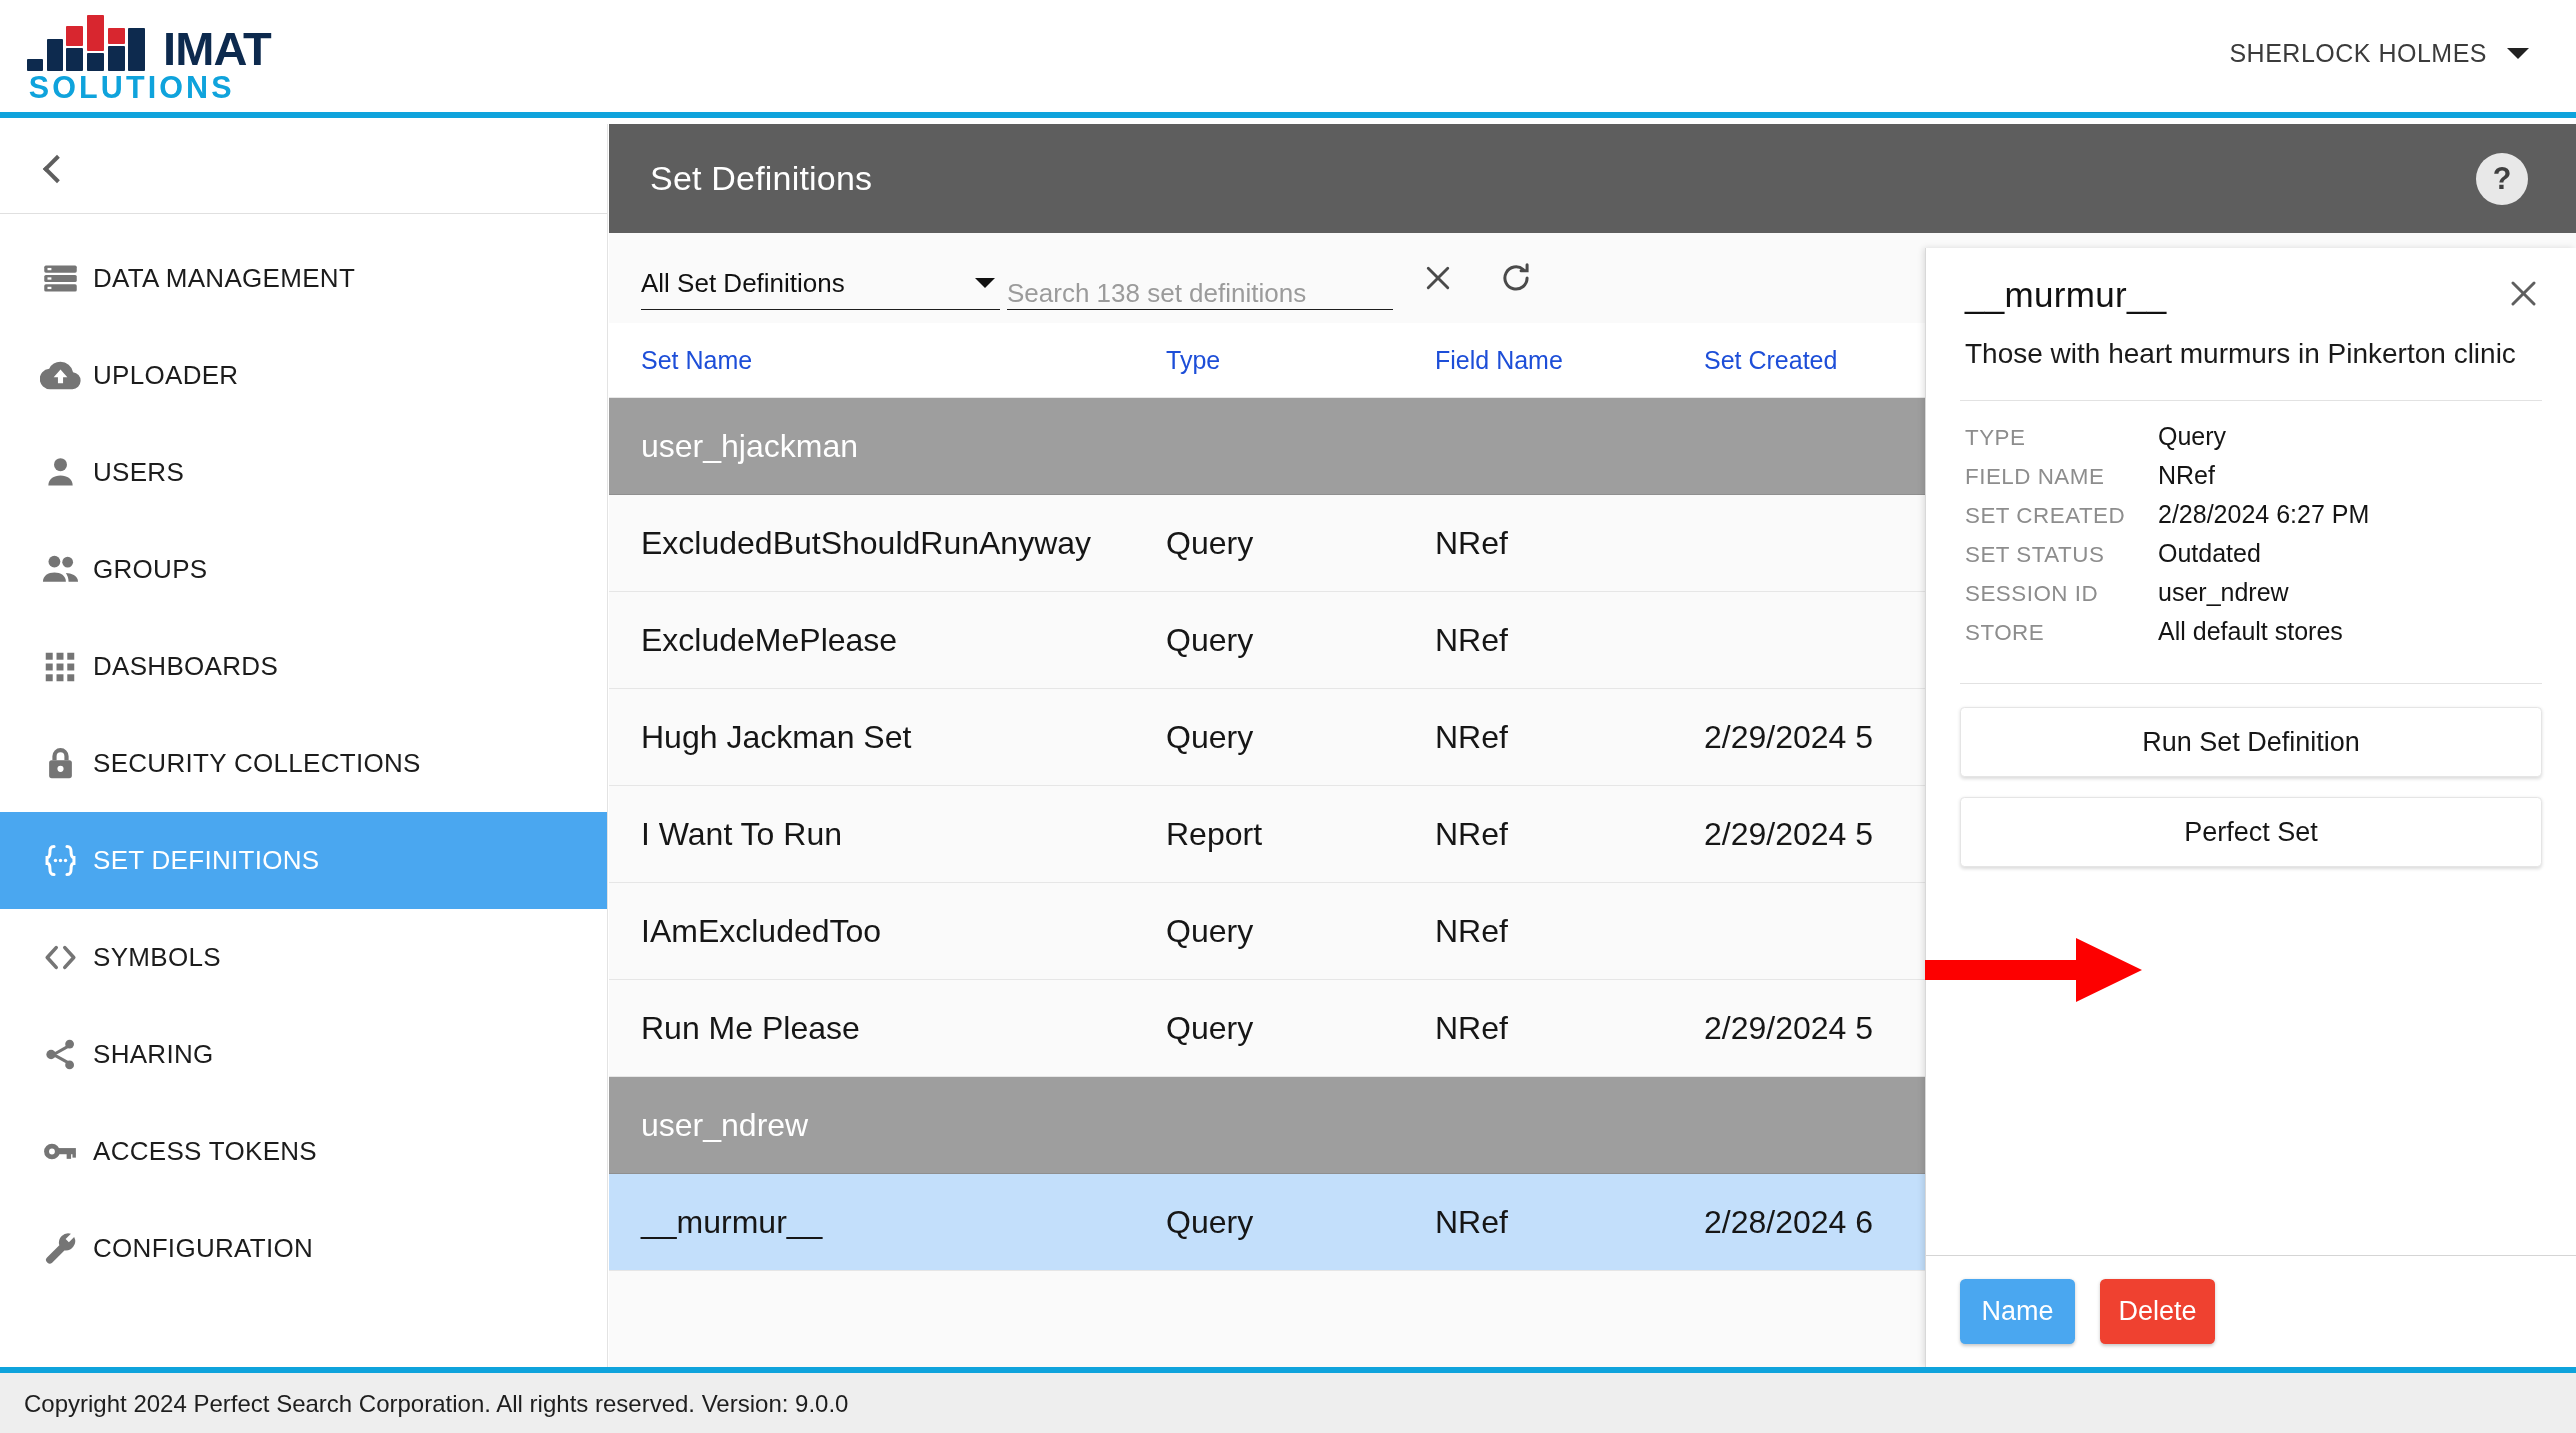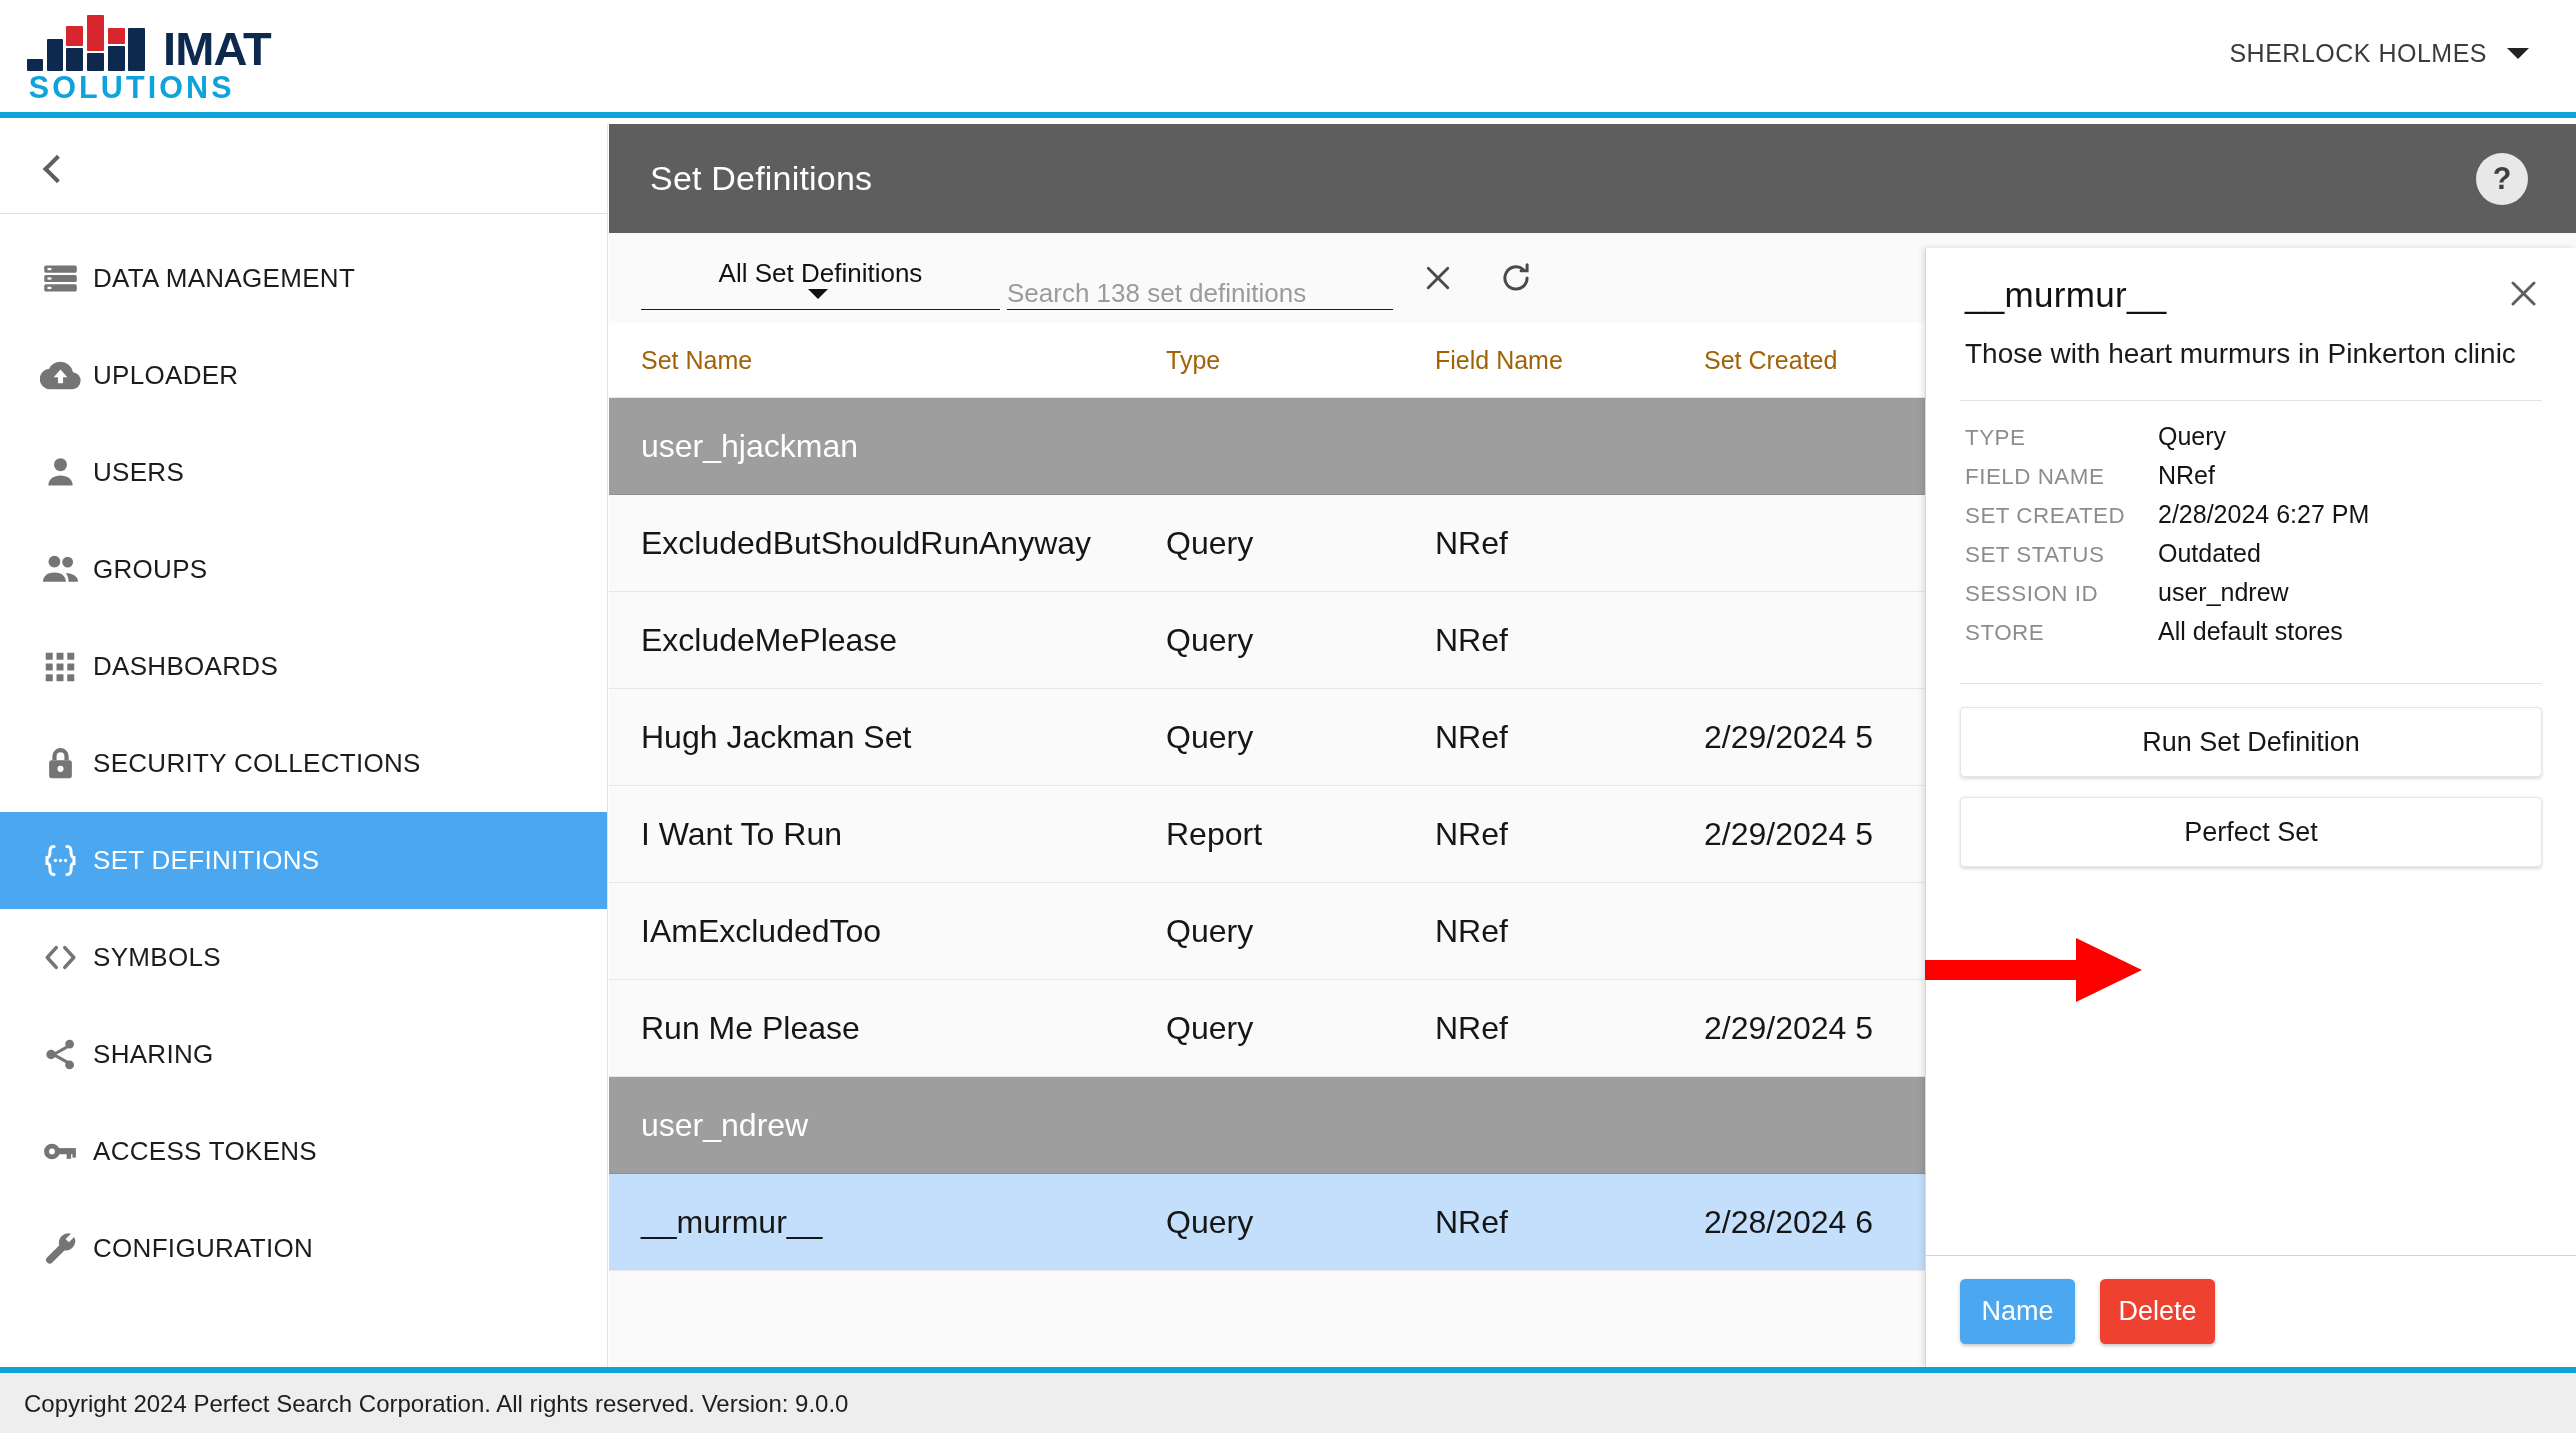--- a/index.html
+++ b/index.html
@@ -93,21 +93,21 @@
   }
 
   
   .toolbar {
     height: 90px; display: flex; align-items: flex-end; gap: 0;
     padding: 0 32px 12.6px 32px; background: #fafafa;
   }
   .select-wrap {
     width: 359px; border-bottom: 1.8px solid #1d1d1d;
     display: flex; align-items: center; justify-content: space-between;
-    padding-bottom: 10.8px; cursor: pointer; flex-direction: column;
+    padding-bottom: 10.8px; cursor: pointer;
   }
   .select-wrap .sel-val { font-size: 26px; color: #111; }
   .tri-down {
     width: 0; height: 0; border-left: 10px solid transparent;
     border-right: 10px solid transparent; border-top: 10.8px solid #111;
     margin-right: 5.4px;
   }
   .search-wrap {
     width: 386px; margin-left: 7px; border-bottom: 1.8px solid #1d1d1d;
     padding-bottom: 0;
@@ -122,21 +122,21 @@
     align-items: center; justify-content: center; cursor: pointer; color: #4a4a4a;
   }
 
   
   .table { position: relative; }
   .thead {
     display: flex; height: 75px; align-items: center;
     padding: 0 0 0 32px; background: #ffffff;
     border-bottom: 0.9px solid #e8e8e8;
   }
-  .thead .th { font-size: 25px; color: #a16207; }
+  .thead .th { font-size: 25px; color: #1d4ed8; }
   .trow {
     display: flex; height: 97px; align-items: center;
     padding: 0 0 0 32px; background: #fafafa;
     border-bottom: 0.9px solid #e6e6e6;
   }
   .trow .td { font-size: 32px; color: #161616; }
   .trow.group {
     background: #9e9e9e; border-bottom: 0.9px solid #8f8f8f;
   }
   .trow.group .td { color: #ffffff; }

